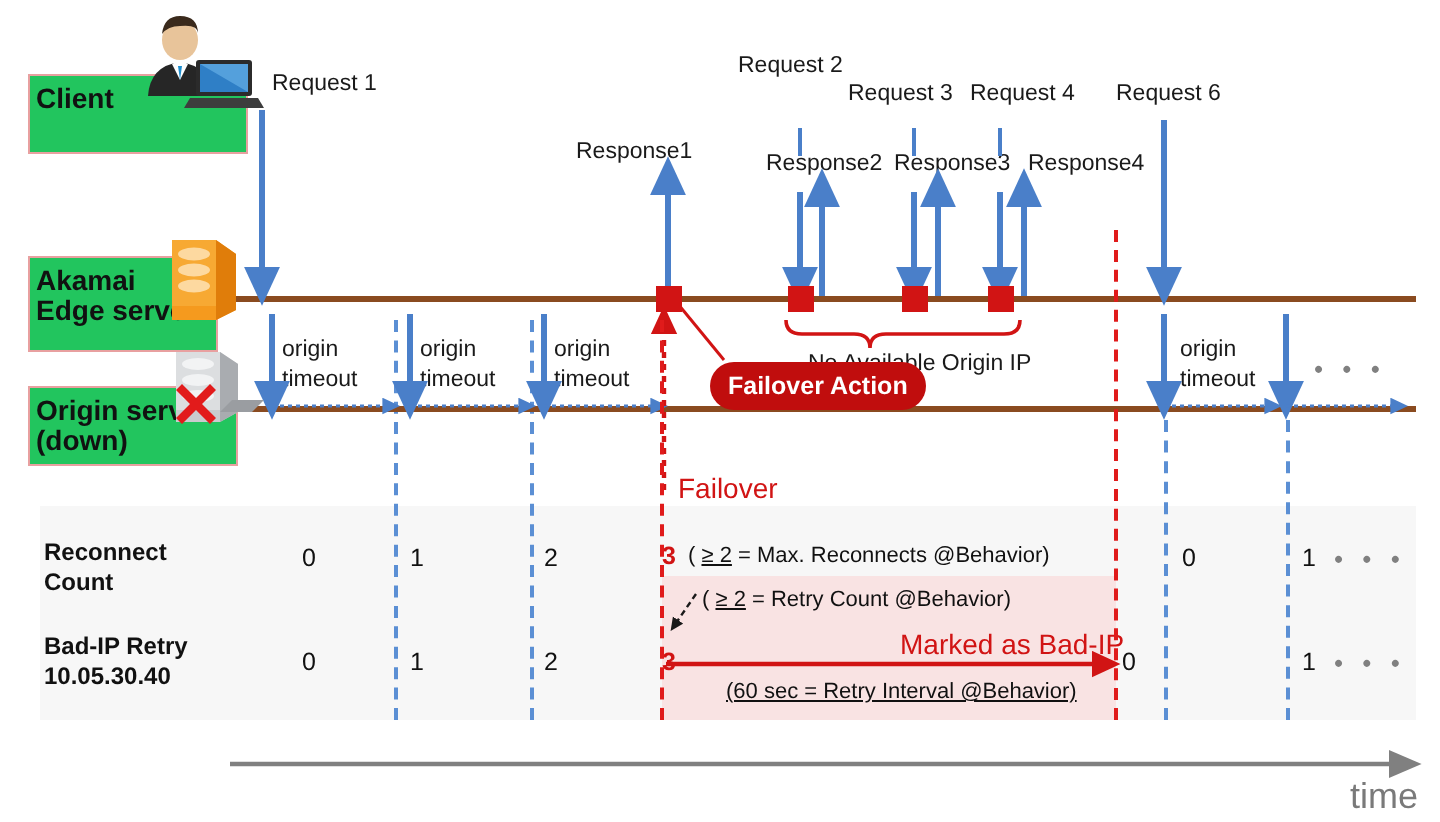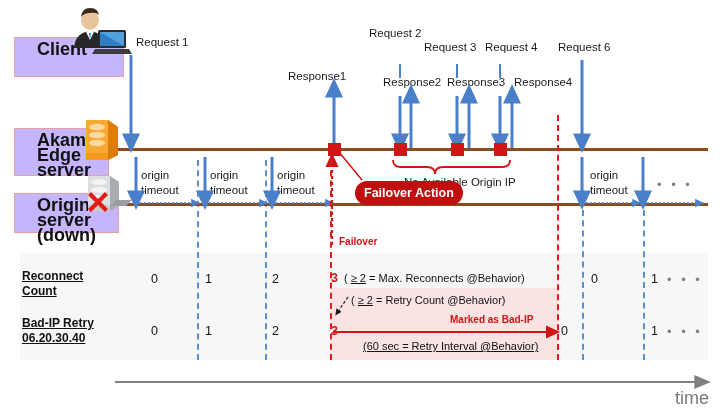--- a/index.html
+++ b/index.html
@@ -1,38 +1,38 @@
 <!DOCTYPE html>
 <html><head>
 <meta charset="utf-8">
 <style>
   html,body{margin:0;padding:0;background:#ffffff;}
   body{width:720px;height:411px;position:relative;overflow:hidden;
        font-family:"Liberation Sans","DejaVu Sans",sans-serif;color:#0f0f0f;}
   .abs{position:absolute;}
-  .lbl-box{position:absolute;border:1px solid #e8a0a0;background:#c4b5fd;
-           font-weight:bold;font-size:18px;line-height:15px;color:#111;
-           padding:4px 22px;box-sizing:border-box;z-index:6;}
+  .lbl-box{position:absolute;border:1px solid #e8a0a0;background:#22c55e;
+           font-weight:bold;font-size:14px;line-height:15px;color:#111;
+           padding:4px 3px;box-sizing:border-box;z-index:6;}
   .note{position:absolute;font-size:11.5px;color:#1a1a1a;white-space:nowrap;}
   .vline-blue{position:absolute;width:0;border-left:2px dashed #5b8fd4;z-index:1;}
   .vline-red{position:absolute;width:0;border-left:2px dashed #e01b1b;z-index:5;}
   .hline-brown{position:absolute;height:3px;background:#8a4b20;z-index:2;}
   .sq{position:absolute;width:13px;height:13px;background:#d11414;z-index:7;}
   .tablepanel{position:absolute;background:#f7f7f7;z-index:0;}
   .pinkpanel{position:absolute;background:#f9e3e3;z-index:0;}
-  .rowlabel{position:absolute;font-weight:bold;font-size:12px;line-height:15px;color:#111;text-decoration:underline;}
+  .rowlabel{position:absolute;font-weight:bold;font-size:12px;line-height:15px;color:#111;}
   .num{position:absolute;font-size:12.5px;color:#111;}
   .num.red{color:#d11414;font-weight:bold;}
   .failbox{position:absolute;background:#c00d0d;color:#fff;font-weight:bold;
            font-size:12.5px;padding:5px 9px;z-index:8;border-radius:12px;}
   .dots{position:absolute;font-size:13px;color:#808080;letter-spacing:3px;}
   .timelbl{position:absolute;font-size:18px;color:#7a7a7a;}
   .ann{position:absolute;font-size:11px;color:#111;white-space:nowrap;}
   .ann u{text-decoration:underline;}
-  .annred{position:absolute;font-size:10px;color:#d11414;font-weight:bold;white-space:nowrap;}
+  .annred{position:absolute;font-size:14px;color:#d11414;font-weight:normal;white-space:nowrap;}
   svg{position:absolute;overflow:visible;}
 </style>
 </head>
 <body>
 
 <div class="tablepanel" style="left:20px;top:253px;width:688px;height:107px;"></div>
 <div class="pinkpanel" style="left:331px;top:288px;width:227px;height:72px;"></div>
 
 <svg width="720" height="411" style="left:0;top:0;z-index:3;">
   <defs>
@@ -203,21 +203,21 @@
 <div class="annred" style="left:339px;top:236px;">Failover</div>
 
 <div class="annred" style="left:450px;top:314px;">Marked as Bad-IP</div>
 
 <div class="rowlabel" style="left:22px;top:269px;">
   <div>Reconnect</div>
   <div>Count</div>
 </div>
 <div class="rowlabel" style="left:22px;top:316px;">
   <div>Bad-IP Retry</div>
-  <div>06.20.30.40</div>
+  <div>10.05.30.40</div>
 </div>
 
 <div class="num" style="left:151px;top:272px;">0</div>
 <div class="num" style="left:205px;top:272px;">1</div>
 <div class="num" style="left:272px;top:272px;">2</div>
 <div class="num red" style="left:331px;top:271px;">3</div>
 <div class="num" style="left:591px;top:272px;">0</div>
 <div class="num" style="left:651px;top:272px;">1</div>
 <div class="dots" style="left:667px;top:272px;">• • •</div>
 

